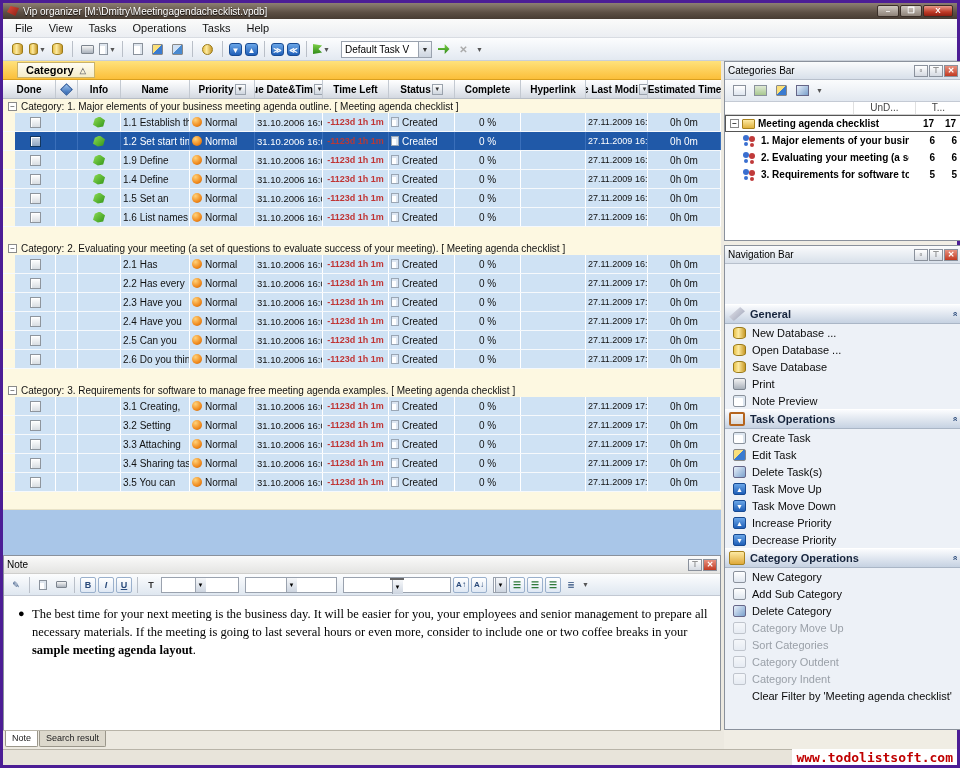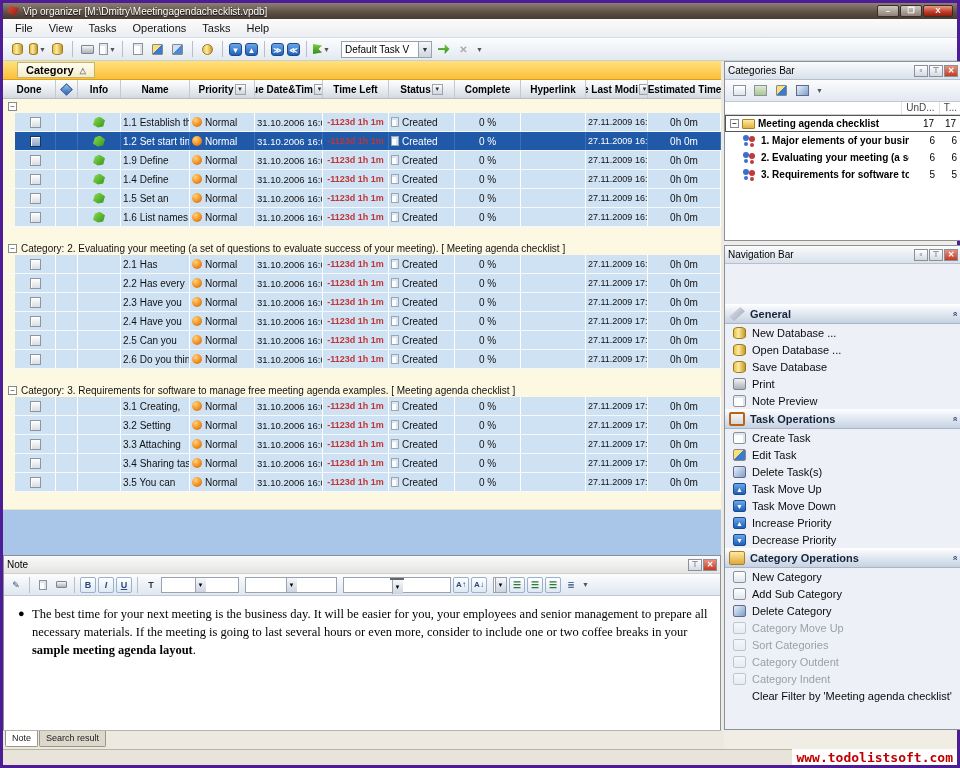--- a/index.html
+++ b/index.html
@@ -72,25 +72,25 @@
 
   
   .panel { border:1px solid #8a919c; background:#edf1f7; margin-bottom:2px; }
   .ptitle { height:18px; background:linear-gradient(#fafbfc,#d8e0ea); border-bottom:1px solid #b8c0cc; display:flex; align-items:center; padding:0 3px; font-size:10px; }
   .ptitle .txt { flex:1; }
   .pbtn { width:14px; height:12px; border:1px solid #8a919c; background:linear-gradient(#fff,#d5dae2); font-size:8px; line-height:10px; text-align:center; margin-left:1px; color:#333; }
   .pbtn.close { background:linear-gradient(#e8907e,#c23a22); color:#fff; font-weight:bold; }
   .cattoolbar { height:22px; background:linear-gradient(#fbfcfd,#e2e8f0); border-bottom:1px solid #c4cad4; display:flex; align-items:center; gap:4px; padding-left:6px; }
   .cattree { background:#fff; height:138px; position:relative; font-size:10px; }
   .treehdr { height:13px; border-bottom:1px solid #d0d0d0; display:flex; justify-content:flex-end; color:#444; }
-  .treehdr span { padding:0 4px; border-left:1px solid #e0e0e0; }
+  .treehdr span { padding:0 16px; border-left:1px solid #e0e0e0; }
   .treerow { height:17px; display:flex; align-items:center; padding-left:4px; }
   .treerow.root { font-weight:bold; border:1px solid #555; }
   .treerow .lbl { flex:1; white-space:nowrap; overflow:hidden; }
-  .treerow .cnt { width:30px; text-align:right; padding-right:4px; font-weight:normal; flex:none; }
+  .treerow .cnt { width:30px; text-align:right; padding-right:4px; font-weight:bold; flex:none; }
   .minusbox { width:9px; height:9px; border:1px solid #888; background:#fff; font-size:8px; line-height:7px; text-align:center; margin-right:3px; flex:none; color:#333; }
   .folder { width:13px; height:10px; background:linear-gradient(#fde9a2,#e0b23e); border:1px solid #a8821e; border-radius:1px; margin-right:3px; flex:none; }
   .ppl { width:14px; height:11px; position:relative; margin:0 4px 0 14px; flex:none; }
   .ppl::before { content:""; position:absolute; left:0; top:0; width:6px; height:6px; border-radius:50%; background:#3a6fd0; box-shadow:0 6px 0 -1px #3a6fd0; }
   .ppl::after { content:""; position:absolute; left:6px; top:1px; width:6px; height:6px; border-radius:50%; background:#c03a3a; box-shadow:0 6px 0 -1px #c03a3a; }
 
   .navpanel { position:absolute; top:184px; left:0; right:0; bottom:35px; border:1px solid #8a919c; background:#edf1f7; display:flex; flex-direction:column;gap:40px; }
   .navscroll { flex:1; overflow:hidden; }
   .navsec-h { height:20px; background:linear-gradient(#fbfcfe,#c6d2e2); border-top:1px solid #fff; border-bottom:1px solid #aab6c6; display:flex; align-items:center; padding:0 4px; font-weight:bold; color:#16243c; }
   .navsec-h .sic { width:16px; height:14px; margin-right:5px; border-radius:2px; flex:none; }
@@ -256,20 +256,21 @@
           <span>e Last Modi</span>
           <span class="hdrop">▼</span>
         </div>
         <div class="hcell c11">
           <span>Estimated Time</span>
         </div>
       </div>
     <div class="gridbody" id="gridbody">
         <div class="grouphdr">
           <div class="collapsebox">−</div>
+          <span>Category: 1. Major elements of your business meeting agenda outline.    [ Meeting agenda checklist ]</span>
         </div>
         <div class="trow">
           <div class="indent"></div>
           <div class="tcell c0" style="width: 41px;">
             <div class="cb"></div>
           </div>
           <div class="tcell c1"></div>
           <div class="tcell c2">
             <div class="infoico"></div>
           </div>

